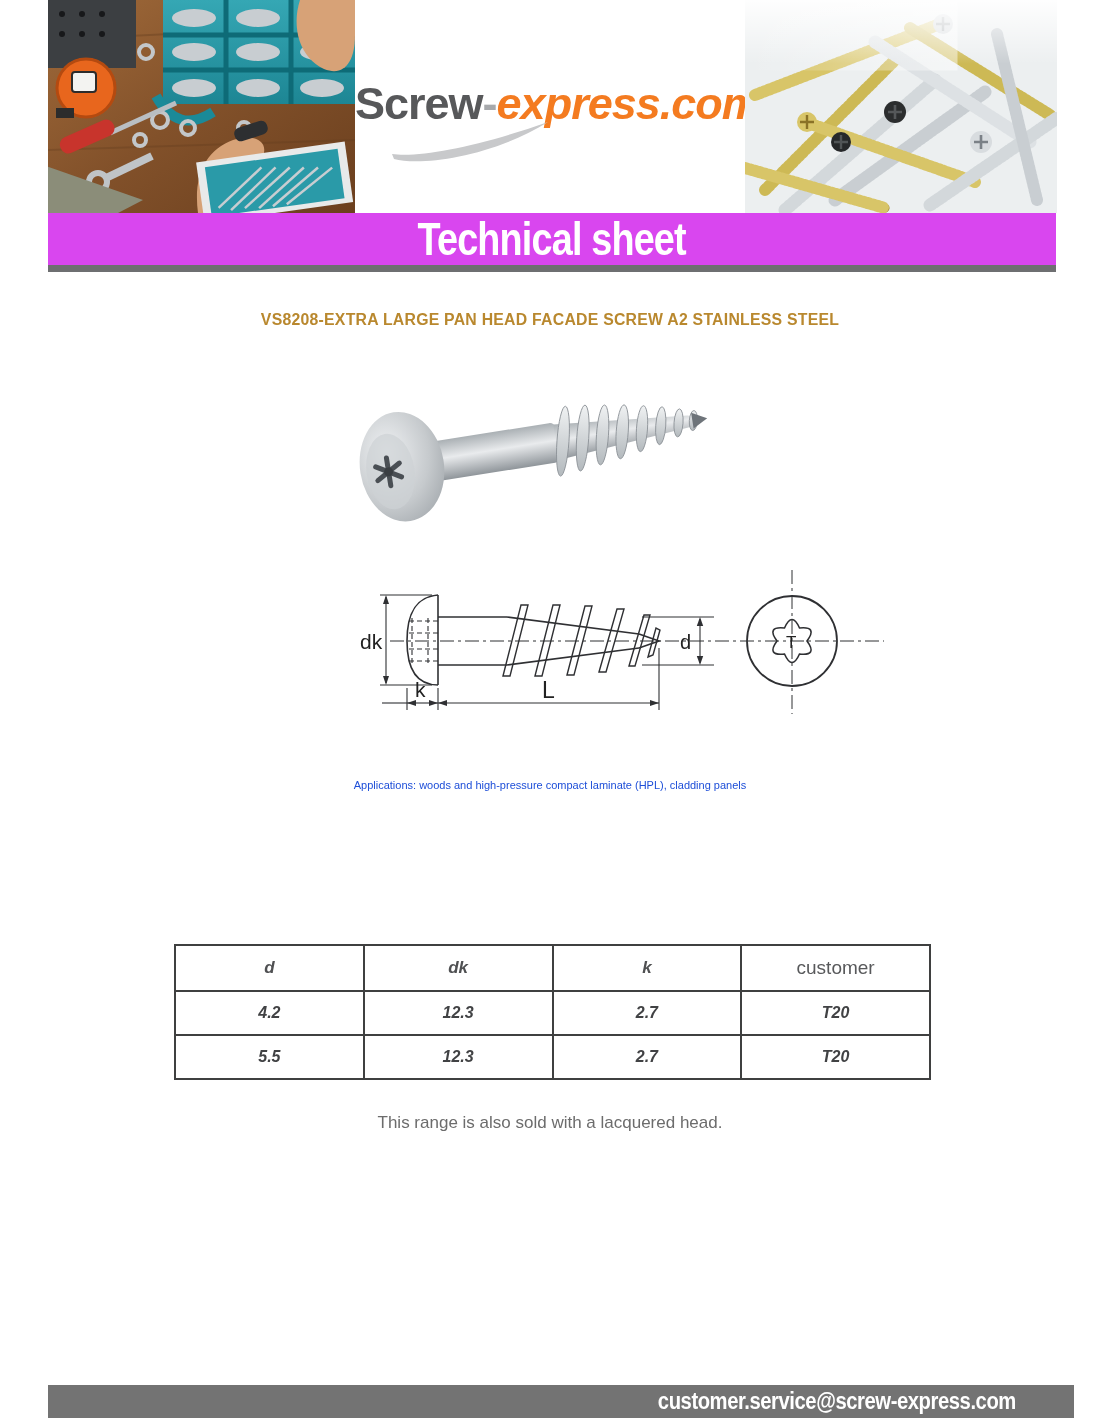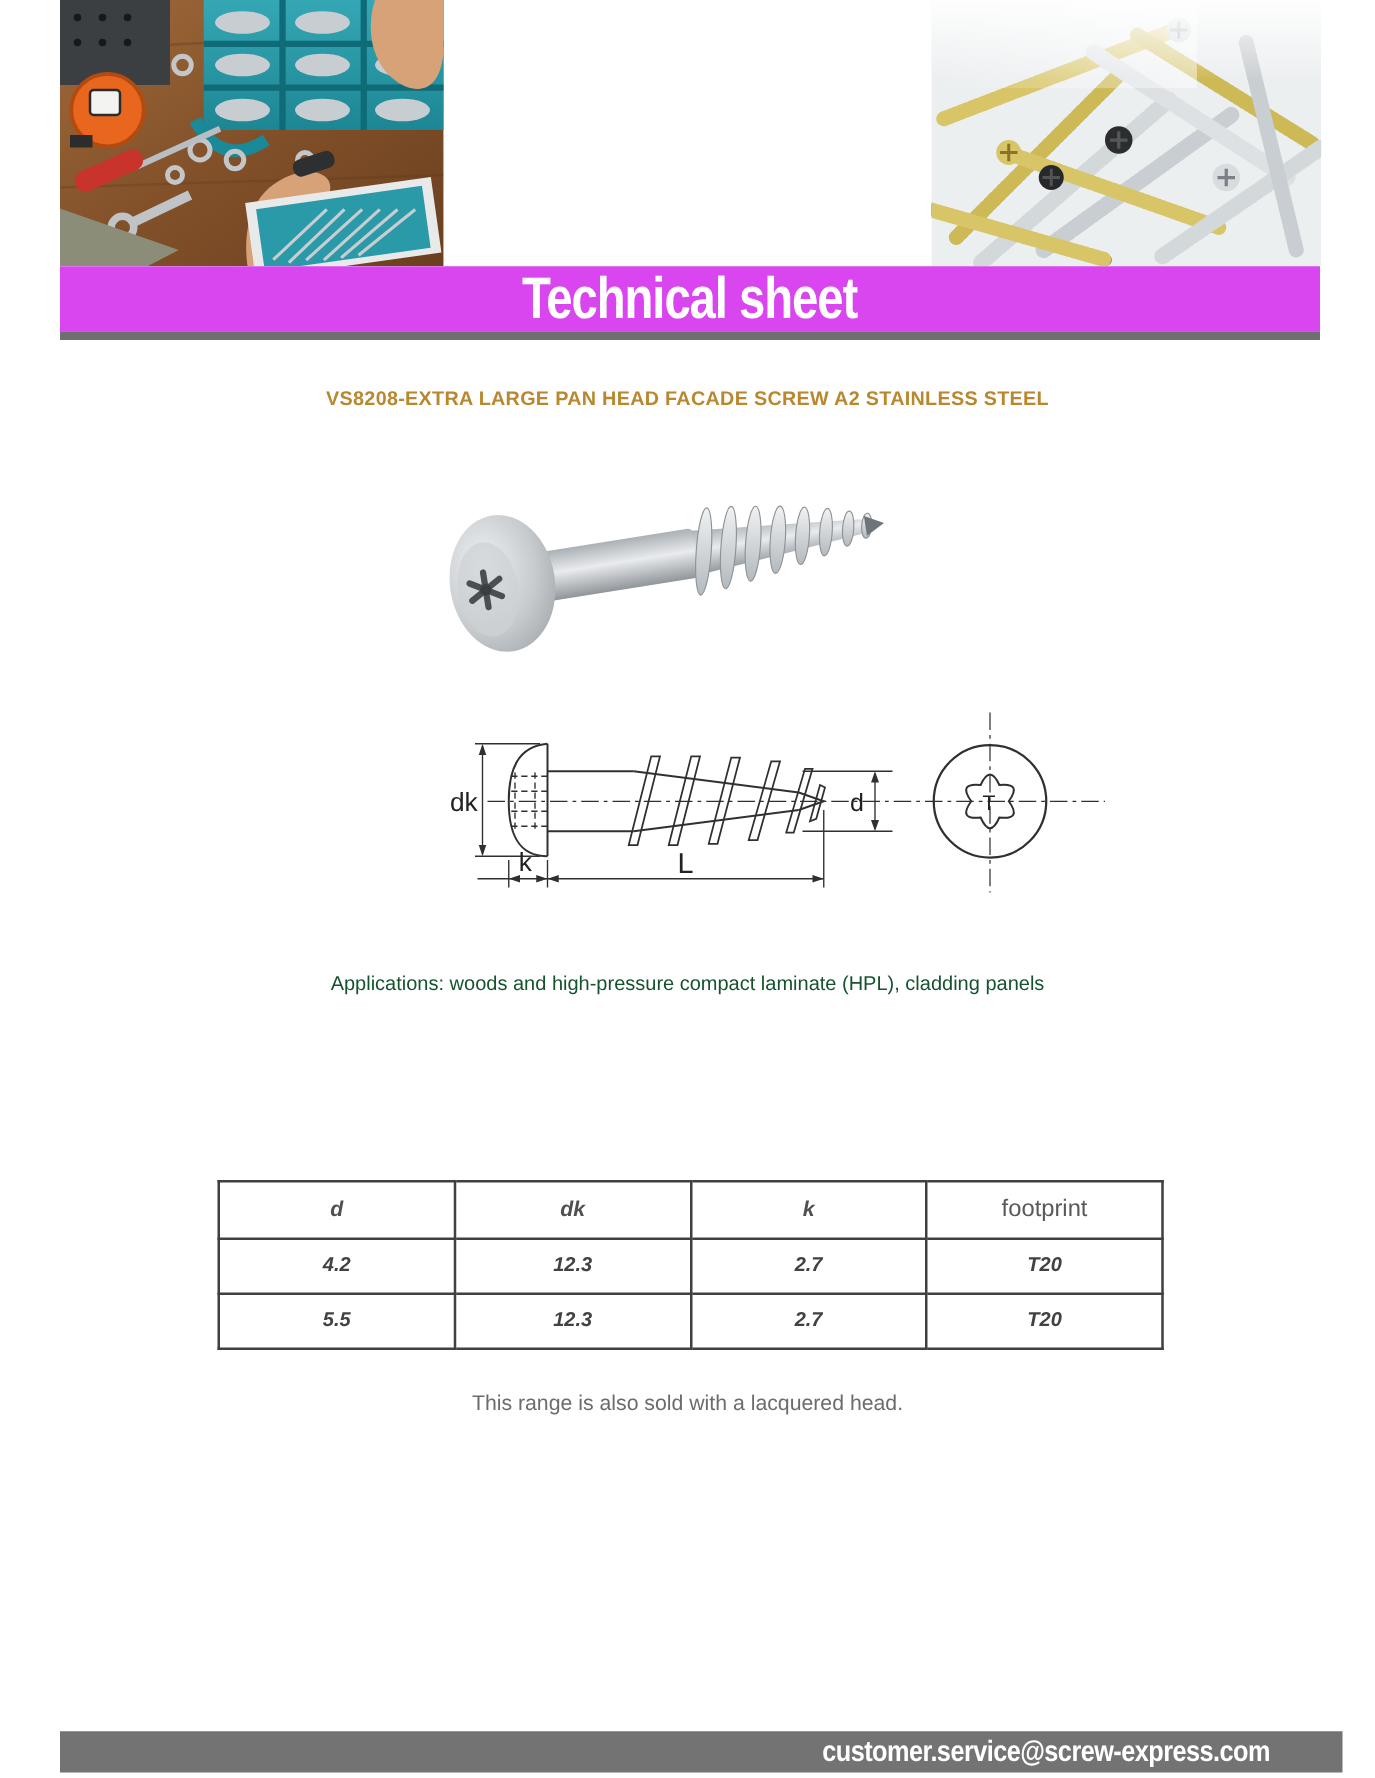--- a/index.html
+++ b/index.html
@@ -28,21 +28,21 @@
   
   .sheet-title{position:absolute;left:0;top:311px;width:1100px;text-align:center;
                color:#b9882e;font-size:15.8px;font-weight:600;letter-spacing:.25px;}
 
   
   .product-svg{position:absolute;left:340px;top:372px;}
   .drawing-svg{position:absolute;left:352px;top:558px;}
 
   
   .apps-text{position:absolute;left:0;top:779px;width:1100px;text-align:center;
-             color:#14532d;font-size:16px;}
+             color:#1d4ed8;font-size:11px;}
   .note-text{position:absolute;left:0;top:1113px;width:1100px;text-align:center;
              color:#6c6c6c;font-size:17px;}
 
   
   .dim-table{position:absolute;left:174px;top:944px;width:757px;border-collapse:collapse;
              table-layout:fixed;}
   .dim-table th,.dim-table td{border:2px solid #3f4040;text-align:center;padding:0;}
   .dim-table thead th{height:44px;}
   .dim-table tbody td{height:42px;font-style:italic;font-weight:700;font-size:16px;color:#414244;}
   .hdr-dim{font-style:italic;font-weight:700;font-size:17px;color:#4f5052;}
@@ -142,20 +142,28 @@
             <line x1="180" y1="204" x2="230" y2="168"></line>
           <line x1="194" y1="204" x2="244" y2="170"></line>
             <line x1="208" y1="206" x2="258" y2="172"></line>
           <line x1="222" y1="206" x2="272" y2="174"></line>
             <line x1="236" y1="206" x2="286" y2="176"></line>
         </g>
       </g>
     </svg>
   </div>
 
+  <div class="logo-zone">
+    <div class="logo-line">
+      <span class="logo-screw">Screw</span><span class="logo-hyphen">-</span><span class="logo-express">express.com</span>
+    </div>
+    <svg class="logo-swoosh" width="170" height="42" viewBox="0 0 170 42">
+      <path d="M2,34 C30,38 90,26 158,2 C100,38 30,46 4,39 Z" fill="#c8c9cb"></path>
+    </svg>
+  </div>
 
   <div class="photo photo-right">
     <svg width="312" height="213" viewBox="0 0 312 213">
       <defs>
         <linearGradient id="fadeW" x1="0" y1="0" x2="0" y2="1">
           <stop offset="0" stop-color="#ffffff" stop-opacity="0.95"></stop>
             <stop offset="1" stop-color="#ffffff" stop-opacity="0"></stop>
         </linearGradient>
       </defs>
       <rect x="0" y="0" width="312" height="213" fill="#eceff0"></rect>
@@ -323,21 +331,21 @@
   </svg>
 
   <div class="apps-text">Applications: woods and high-pressure compact laminate (HPL), cladding panels</div>
 
   <table class="dim-table">
     <thead>
       <tr>
         <th><span class="hdr-dim">d</span></th>
         <th><span class="hdr-dim">dk</span></th>
         <th><span class="hdr-dim">k</span></th>
-        <th><span class="hdr-fp">footprint</span></th>
+        <th><span class="hdr-fp">customer</span></th>
       </tr>
     </thead>
     <tbody>
       <tr>
         <td>4.2</td>
         <td>12.3</td>
         <td>2.7</td>
         <td>T20</td>
       </tr>
       <tr>

